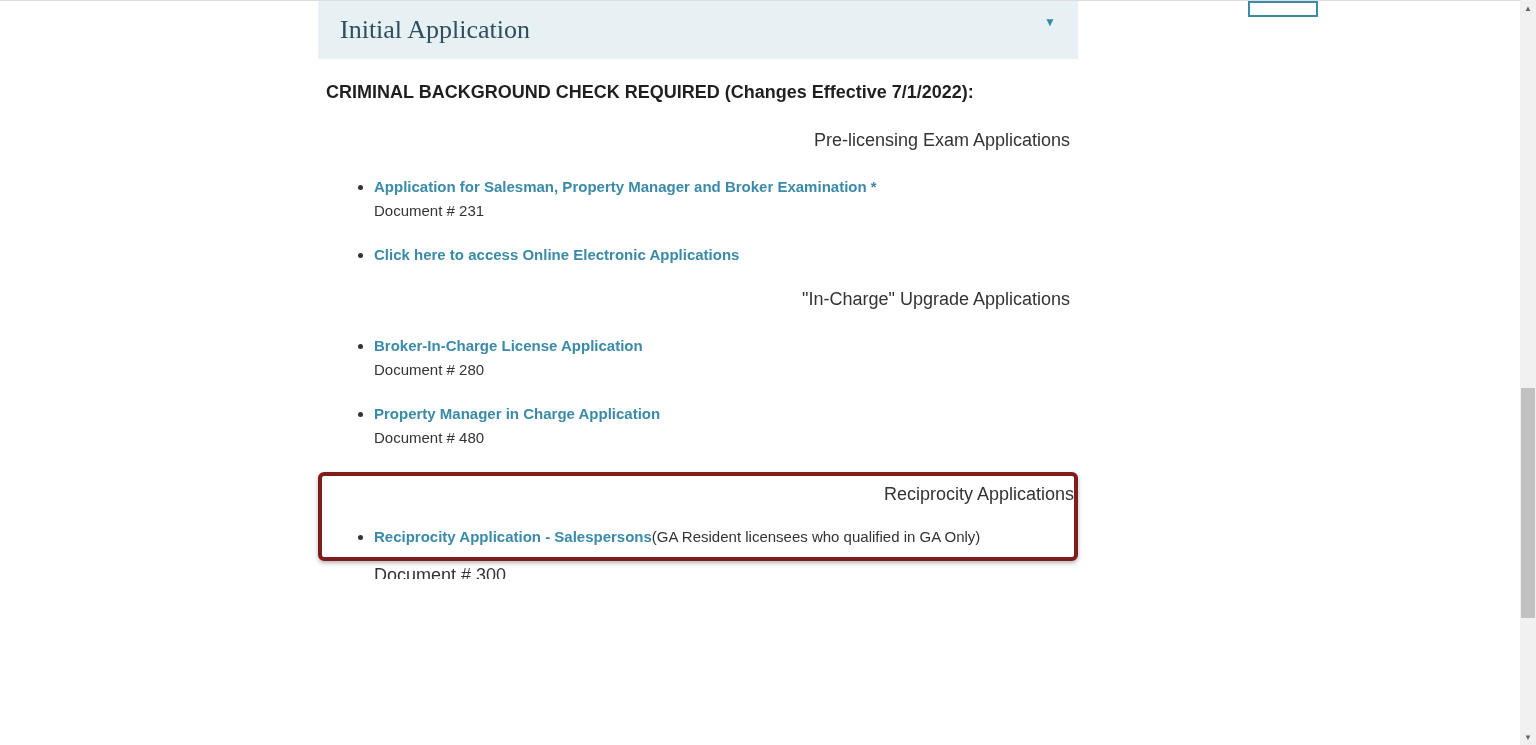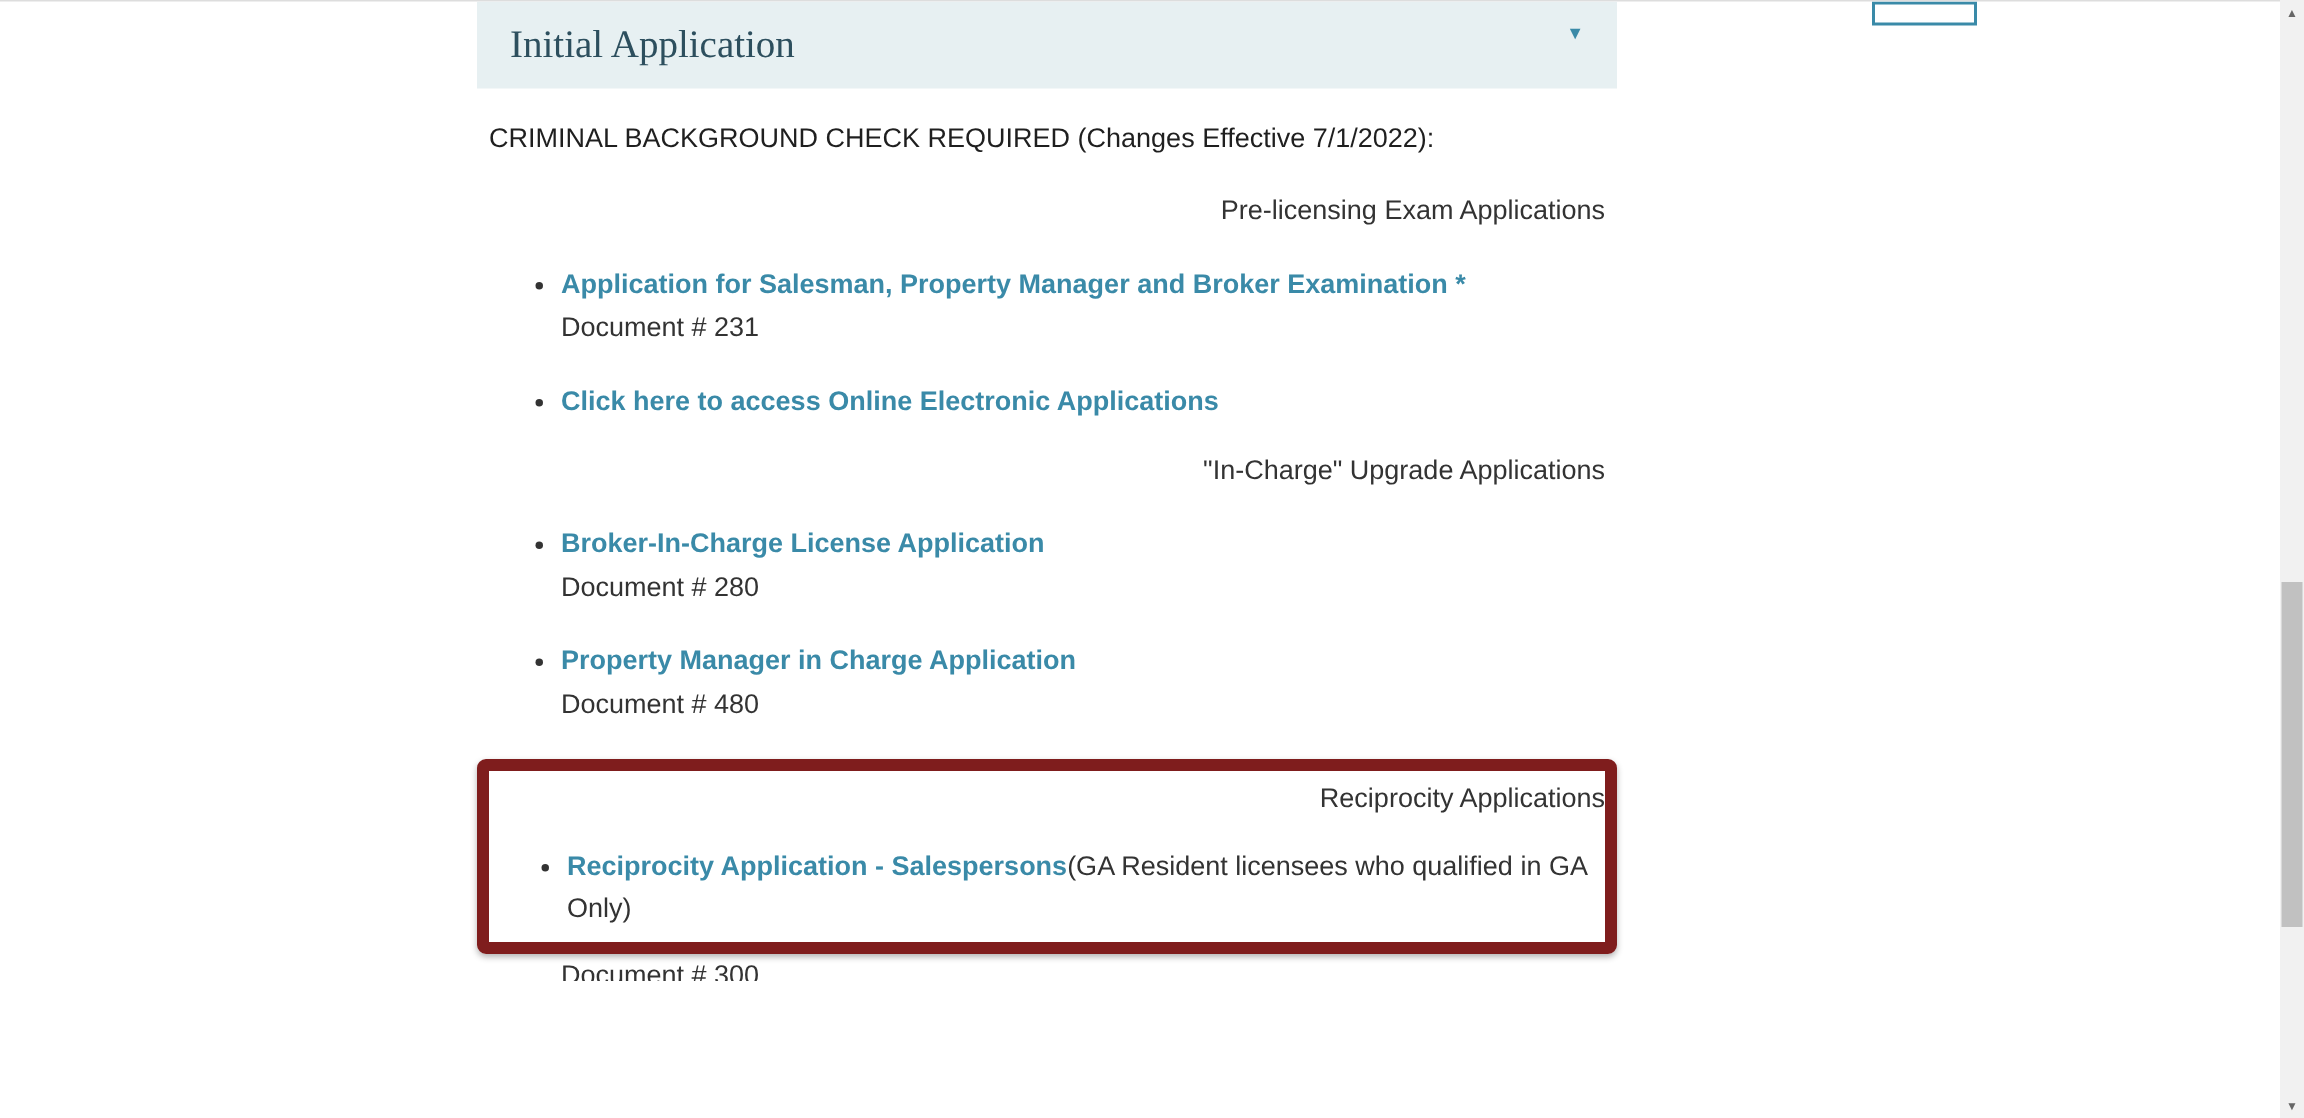--- a/index.html
+++ b/index.html
@@ -41,21 +41,21 @@
       font-weight: 400;
     }
     .caret-icon {
       color: #3a8aa8;
       font-size: 12px;
     }
     .content-section {
       padding: 0 8px;
     }
     .bold-heading {
-      font-weight: 400;
+      font-weight: 700;
       font-size: 18px;
       color: #1f1f1f;
       margin-bottom: 24px;
       line-height: 1.5;
     }
     .paragraph {
       font-size: 18px;
       color: #333333;
       line-height: 1.6;
       margin-bottom: 24px;
@@ -71,21 +71,21 @@
       color: #333333;
       margin-bottom: 24px;
       text-align: right;
     }
     ul.app-list {
       list-style: disc;
       padding-left: 48px;
       margin-bottom: 22px;
     }
     ul.app-list li {
-      font-size: 18px;
+      font-size: 15px;
       line-height: 1.6;
       margin-bottom: 20px;
       color: #333333;
     }
     ul.app-list li .link {
       font-weight: 700;
     }
     .doc-number {
       display: block;
       font-weight: 400;
@@ -96,21 +96,21 @@
       padding-top: 0;
     }
     .sidebar-box {
       width: 70px;
       height: 16px;
       border: 2px solid #3a8aa8;
       background: #ffffff;
       margin-left: auto;
     }
     .highlight-box {
-      border: 8px solid #7f1d1d;
+      border: 4px solid #7f1d1d;
       border-radius: 6px;
       box-shadow: 0 2px 4px rgba(0,0,0,0.3);
       padding: 8px 0 8px 4px;
       margin-left: -8px;
       margin-right: -8px;
       margin-top: 18px;
     }
     .highlight-box .section-label {
       margin-bottom: 20px;
       padding-left: 4px;

